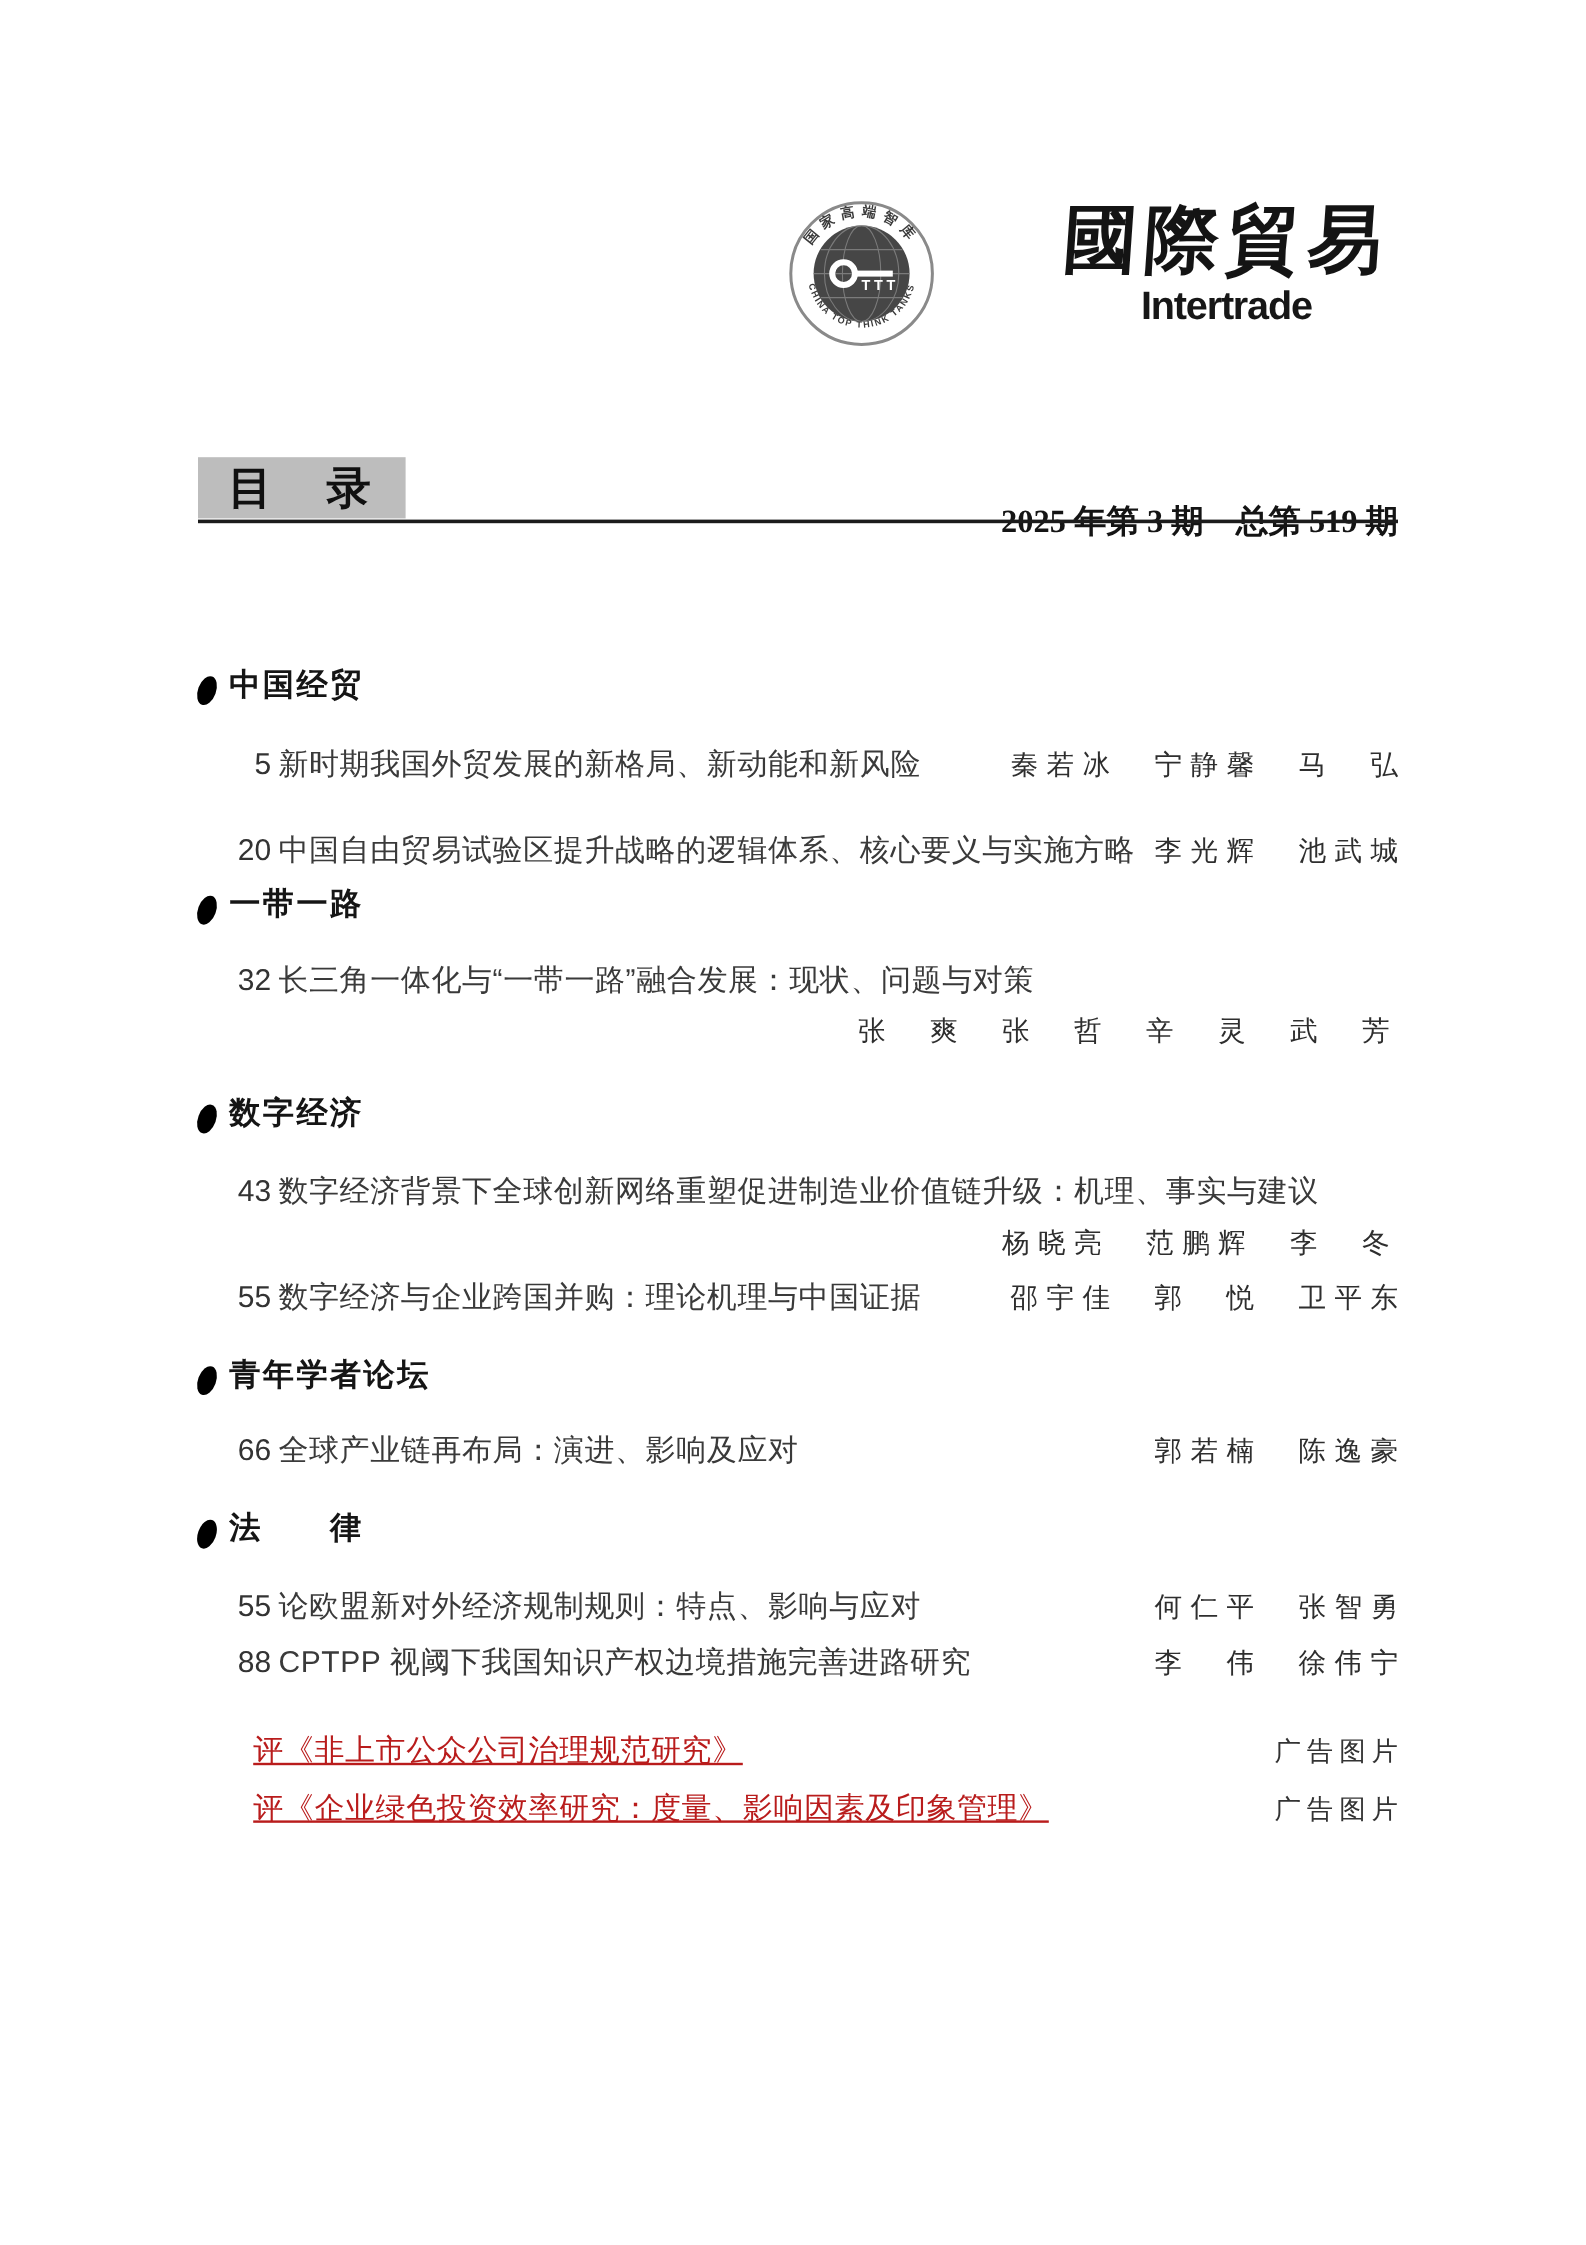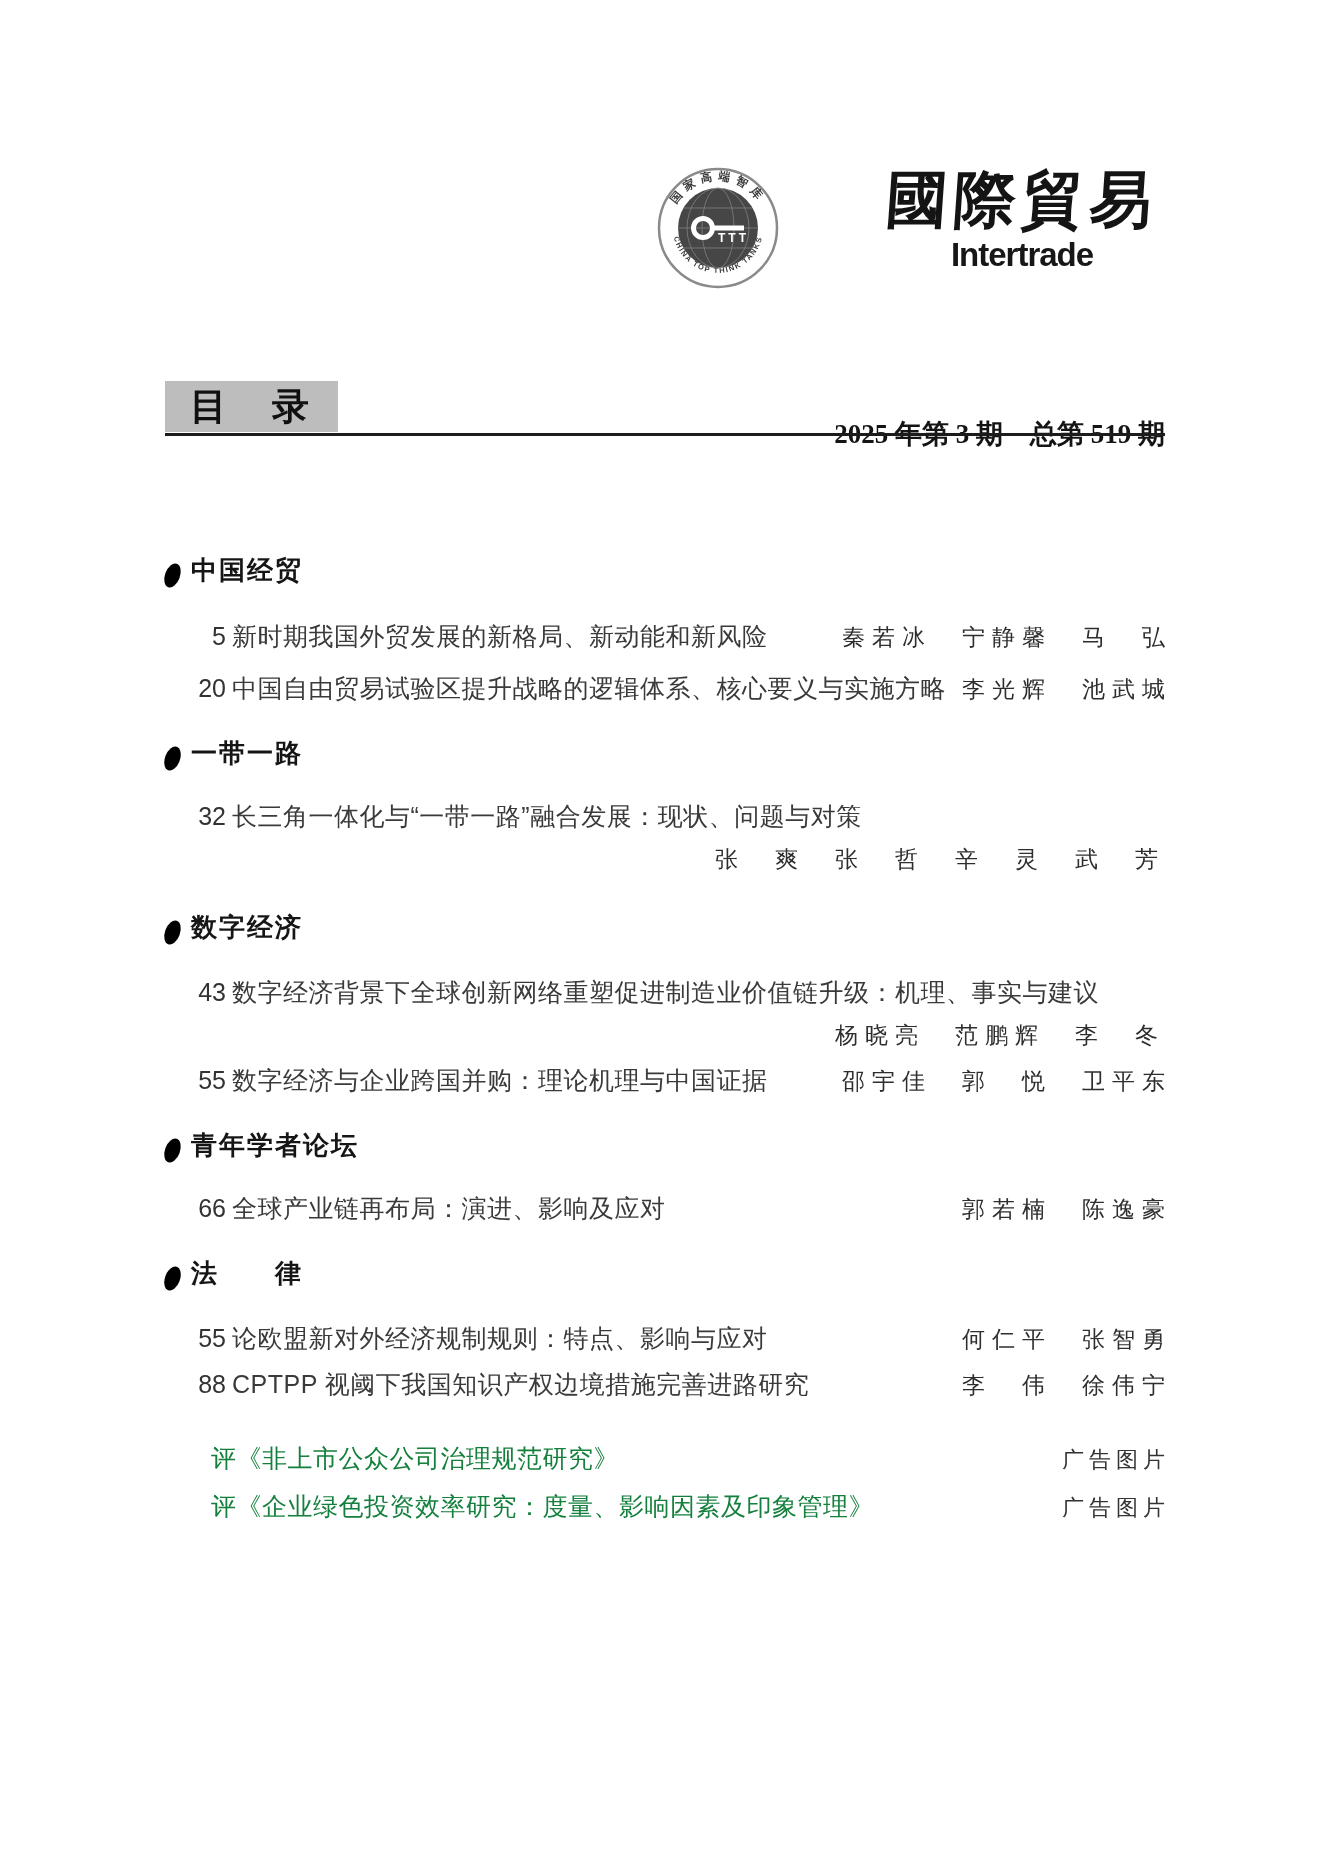--- a/index.html
+++ b/index.html
@@ -82,22 +82,22 @@
     text-align:right;
     font-family:"Liberation Serif", serif;
     font-size:23px; color:#2e2e2e;
     letter-spacing:7px; white-space:nowrap;
     padding-right:0; margin-right:-7px;
   }
 
   .review-row { display:flex; align-items:baseline; }
   .rtitle {
     margin-left:46px;
-    font-size:25px; color:#15803d;
-    letter-spacing:0.5px; white-space:nowrap;
+    font-size:25px; color:#b91c1c;
+    letter-spacing:0.5px; white-space:nowrap;text-decoration:underline;
   }
   .rnote {
     margin-left:auto; margin-right:-5px;
     font-family:"Liberation Serif", serif;
     font-size:22px; color:#333;
     letter-spacing:5px; white-space:nowrap;
   }
 </style>
 </head>
 <body>
@@ -144,21 +144,21 @@
 
     <div class="row section-row" style="top:553px">
       <span class="bullet"></span>
       <span class="section-name">中国经贸</span>
     </div>
     <div class="row article-row" style="top:620px">
       <span class="pnum">5</span>
       <span class="atitle">新时期我国外贸发展的新格局、新动能和新风险</span>
       <span class="authors">秦若冰　宁静馨　马　弘</span>
     </div>
-    <div class="row article-row" style="top:672px">
+    <div class="row article-row" style="top:692px">
       <span class="pnum">20</span>
       <span class="atitle">中国自由贸易试验区提升战略的逻辑体系、核心要义与实施方略</span>
       <span class="authors">李光辉　池武城</span>
     </div>
 
     <div class="row section-row" style="top:736px">
       <span class="bullet"></span>
       <span class="section-name">一带一路</span>
     </div>
     <div class="row article-row" style="top:800px">

